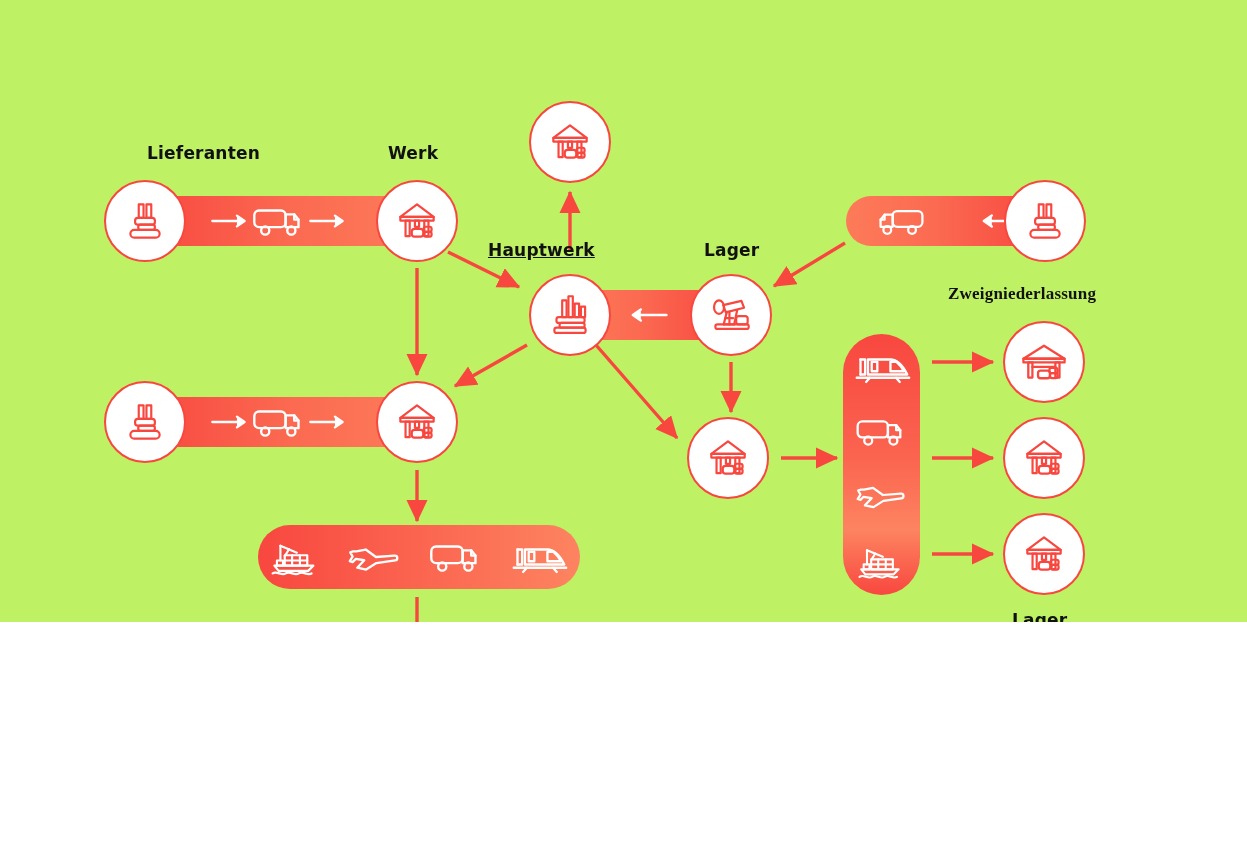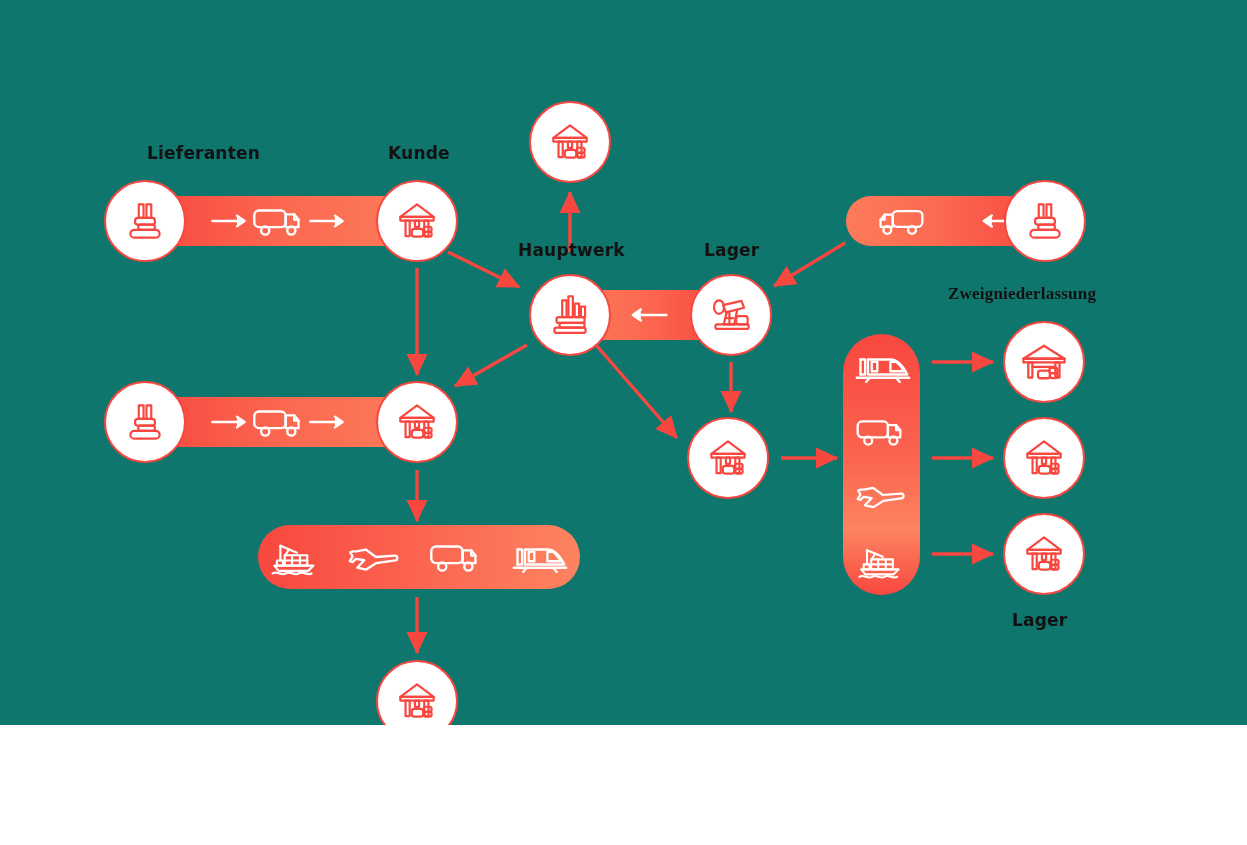--- a/index.html
+++ b/index.html
@@ -6,22 +6,22 @@
     margin: 0;
     padding: 0;
     background: #ffffff;
   }
   body {
     font-family: "DejaVu Sans", sans-serif;
   }
   #canvas {
     position: relative;
     width: 1247px;
-    height: 725px;
-    background: #0f766e;
+    height: 622px;
+    background: #bef264;
     overflow: hidden;
   }
   .node {
     position: absolute;
     border-radius: 50%;
     background: #ffffff;
     border: 2.5px solid #F8473F;
     box-sizing: border-box;
     display: flex;
     align-items: center;
@@ -379,19 +379,19 @@
       </svg>
   </div>
 
   <div class="node" style="left:376px; top:660px; width:82px; height:82px;">
     <svg width="50" height="50" style="color:#F8473F">
         <use href="#sym-warehouse" width="50" height="50"></use>
       </svg>
   </div>
 
   <div class="label" style="left:147px; top:143px;">Lieferanten</div>
-  <div class="label" style="left:388px; top:143px;">Kunde</div>
-  <div class="label" style="left:518px; top:240px;">Hauptwerk</div>
+  <div class="label" style="left:388px; top:143px;">Werk</div>
+  <div class="label" style="left:488px; top:240px;text-decoration:underline;">Hauptwerk</div>
   <div class="label" style="left:704px; top:240px;">Lager</div>
   <div class="label" style="left:948px; top:284px;font-family:Liberation Serif, serif;">Zweigniederlassung</div>
   <div class="label" style="left:1012px; top:610px;">Lager</div>
 
 </div>
 
 </body></html>

